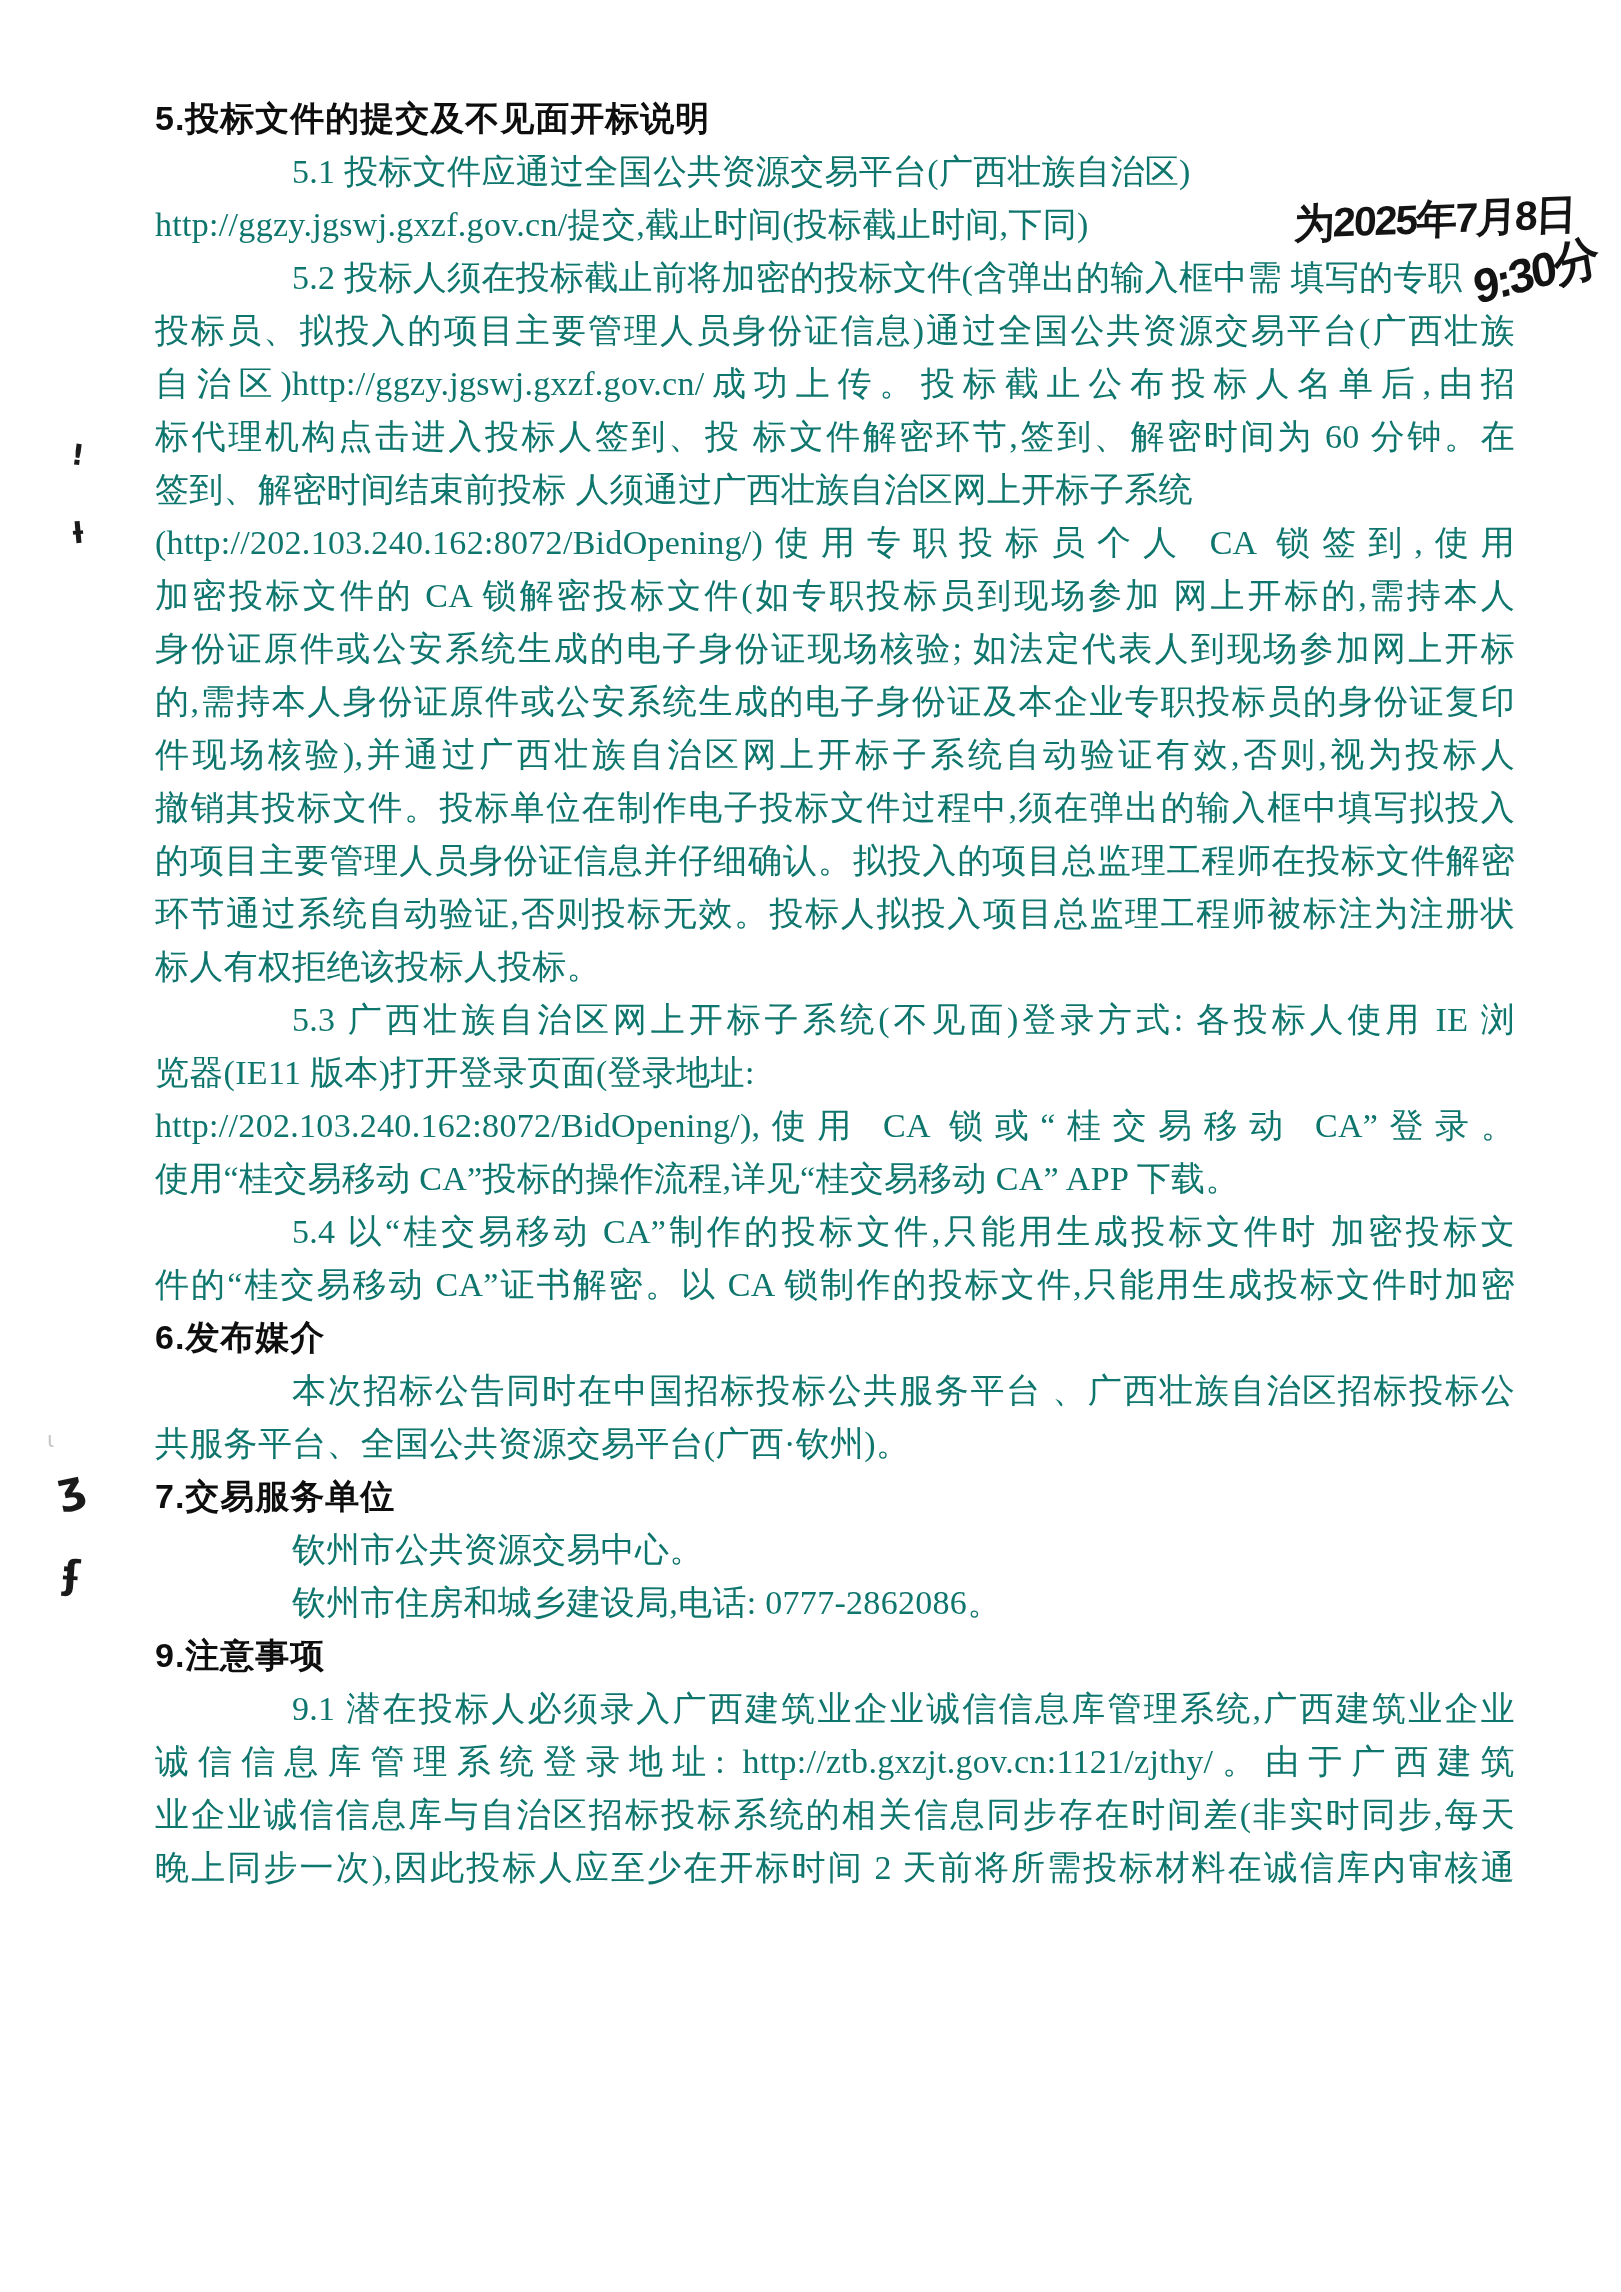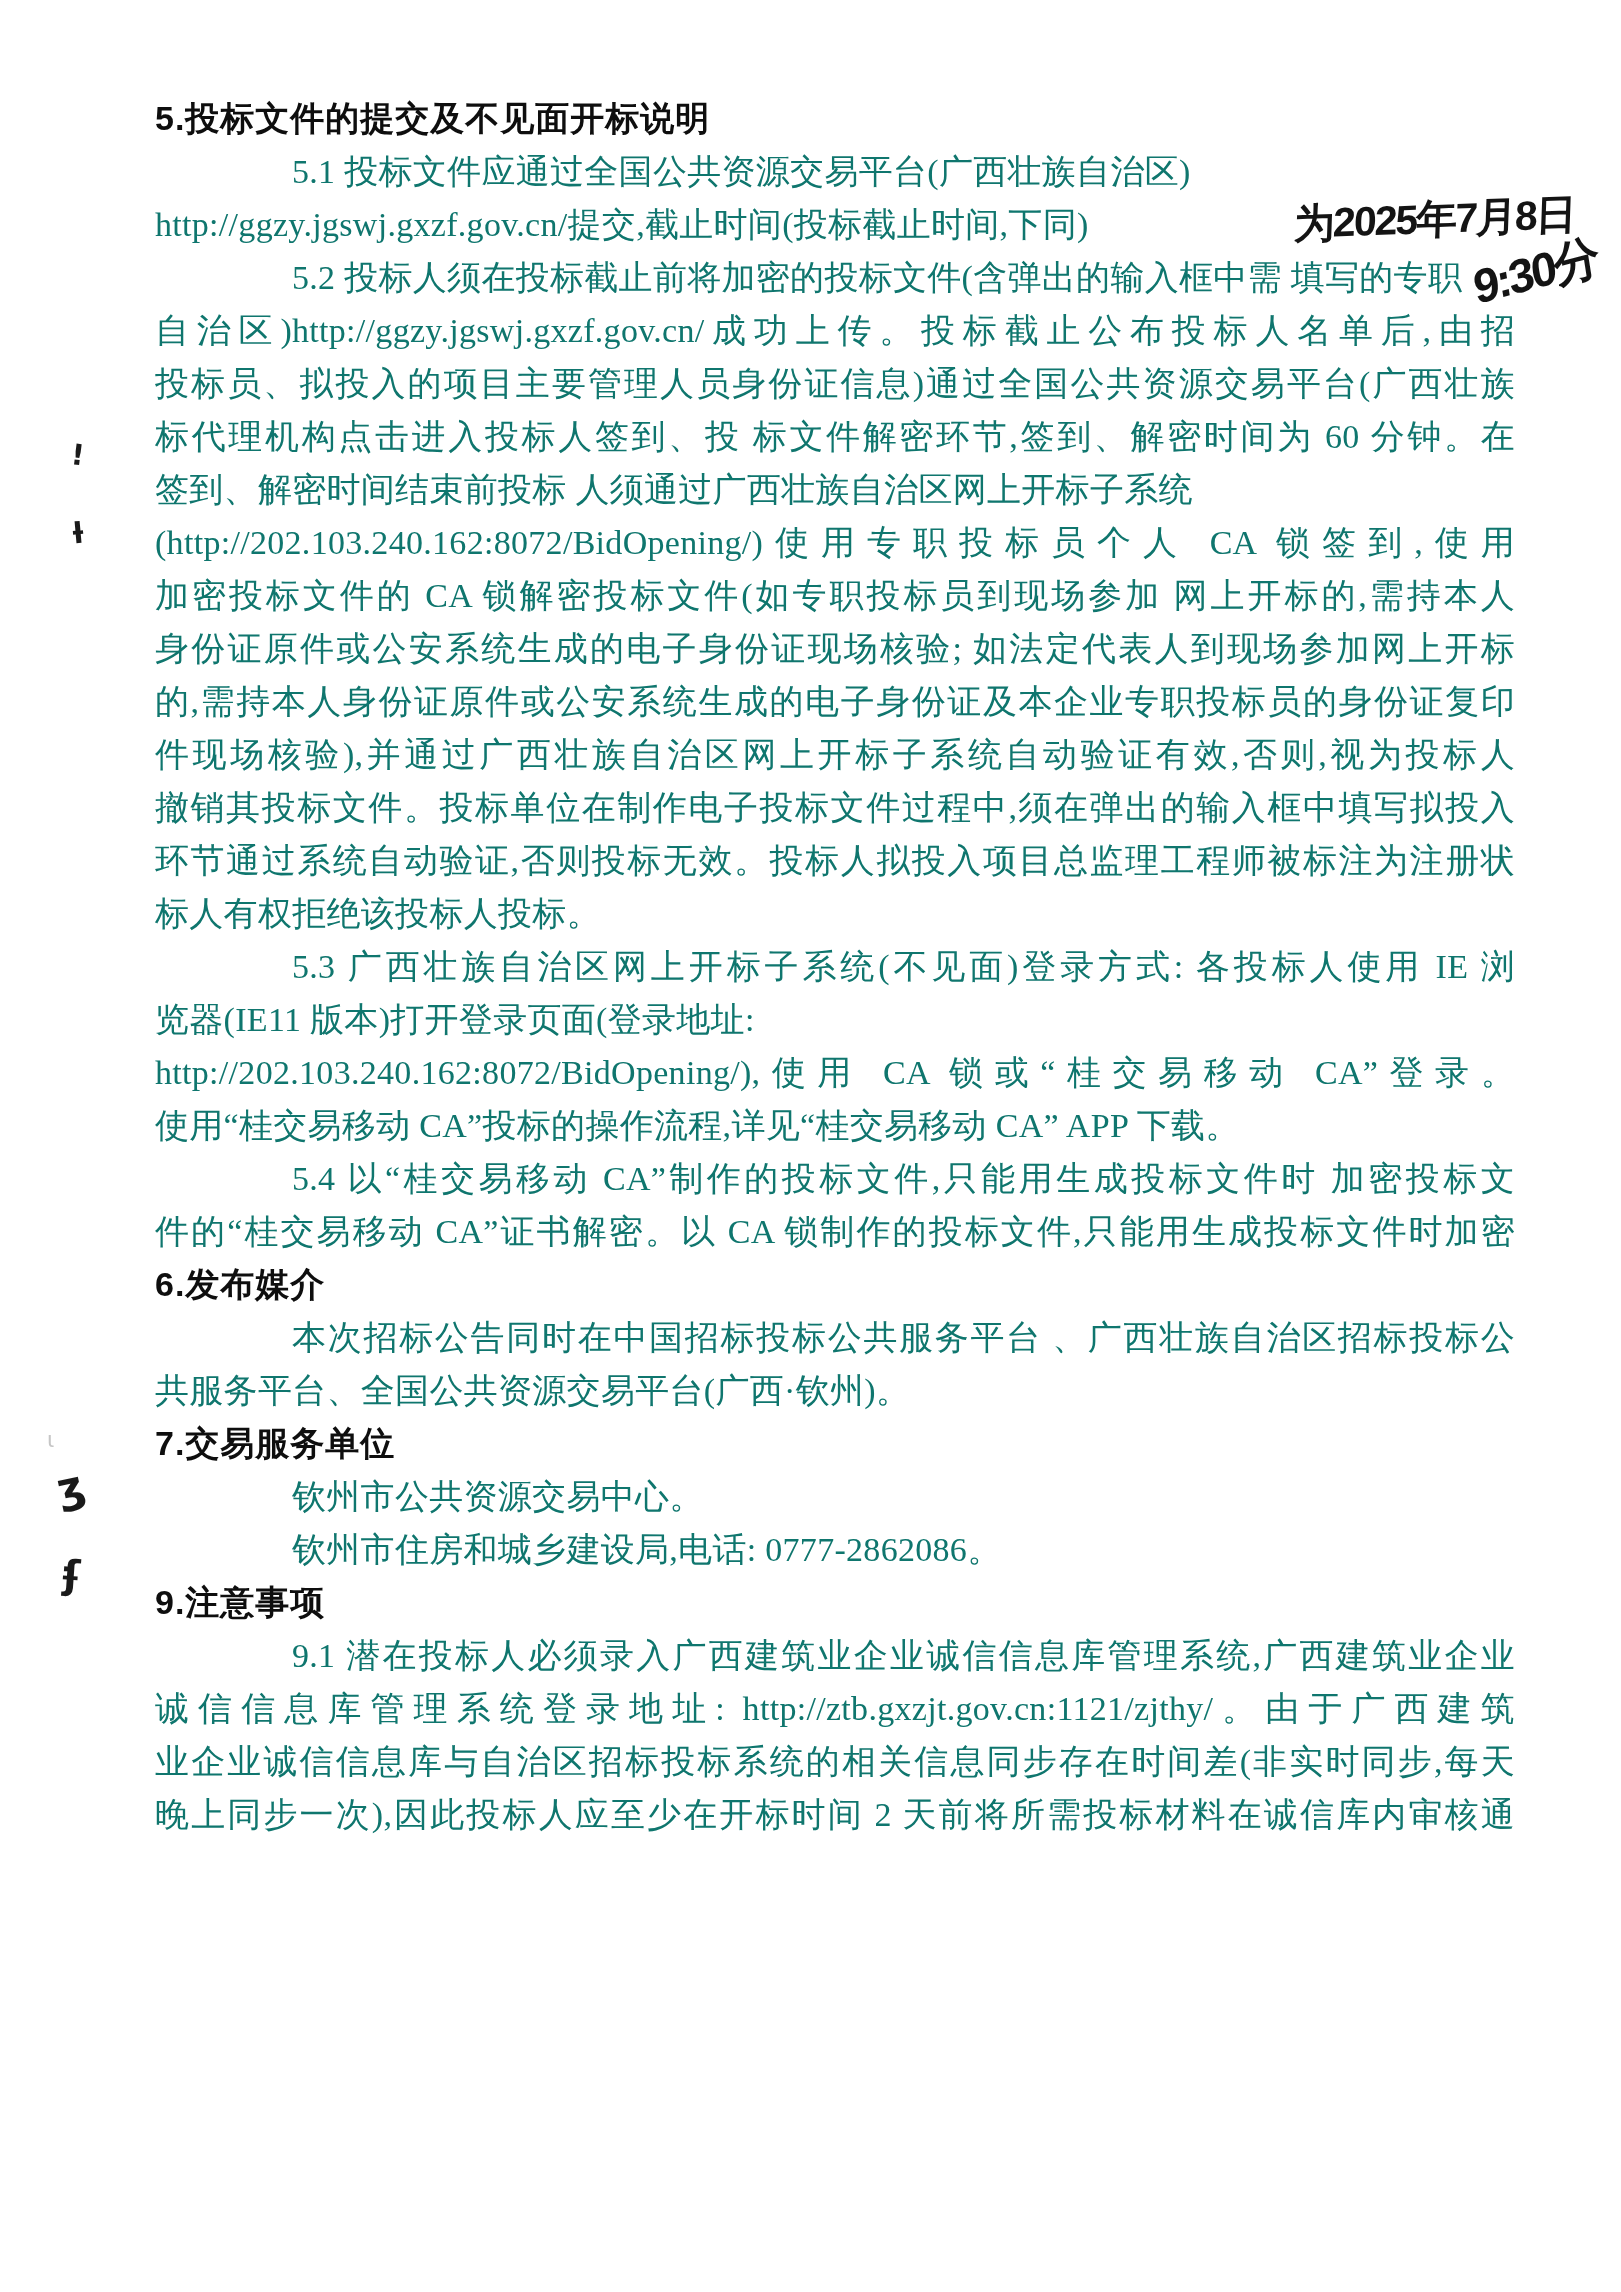--- a/index.html
+++ b/index.html
@@ -76,30 +76,31 @@
 </head>
 <body>
 
 <div class="page">
 
   <div class="textblock" id="text-lines">
       <div class="line heading">5.投标文件的提交及不见面开标说明</div>
       <div class="line para">5.1 投标文件应通过全国公共资源交易平台(广西壮族自治区)</div>
       <div class="line body">http://ggzy.jgswj.gxzf.gov.cn/提交,截止时间(投标截止时间,下同)</div>
       <div class="line para">5.2 投标人须在投标截止前将加密的投标文件(含弹出的输入框中需 填写的专职</div>
+      <div class="line body fill">投标员、拟投入的项目主要管理人员身份证信息)通过全国公共资源交易平台(广西壮族</div>
       <div class="line body fill">自治区)http://ggzy.jgswj.gxzf.gov.cn/成功上传。投标截止公布投标人名单后,由招</div>
-      <div class="line body fill">投标员、拟投入的项目主要管理人员身份证信息)通过全国公共资源交易平台(广西壮族</div>
       <div class="line body fill">标代理机构点击进入投标人签到、投 标文件解密环节,签到、解密时间为 60 分钟。在</div>
       <div class="line body">签到、解密时间结束前投标 人须通过广西壮族自治区网上开标子系统</div>
       <div class="line body fill">(http://202.103.240.162:8072/BidOpening/)使用专职投标员个人 CA 锁签到,使用</div>
       <div class="line body fill">加密投标文件的 CA 锁解密投标文件(如专职投标员到现场参加 网上开标的,需持本人</div>
       <div class="line body fill">身份证原件或公安系统生成的电子身份证现场核验; 如法定代表人到现场参加网上开标</div>
       <div class="line body fill">的,需持本人身份证原件或公安系统生成的电子身份证及本企业专职投标员的身份证复印</div>
       <div class="line body fill">件现场核验),并通过广西壮族自治区网上开标子系统自动验证有效,否则,视为投标人</div>
       <div class="line body fill">撤销其投标文件。投标单位在制作电子投标文件过程中,须在弹出的输入框中填写拟投入</div>
+      <div class="line body fill">的项目主要管理人员身份证信息并仔细确认。拟投入的项目总监理工程师在投标文件解密</div>
       <div class="line body fill">环节通过系统自动验证,否则投标无效。投标人拟投入项目总监理工程师被标注为注册状</div>
       <div class="line body">标人有权拒绝该投标人投标。</div>
       <div class="line para fill">5.3 广西壮族自治区网上开标子系统(不见面)登录方式: 各投标人使用 IE 浏</div>
       <div class="line body">览器(IE11 版本)打开登录页面(登录地址:</div>
       <div class="line body fill">http://202.103.240.162:8072/BidOpening/),使用 CA 锁或“桂交易移动 CA”登录。</div>
       <div class="line body">使用“桂交易移动 CA”投标的操作流程,详见“桂交易移动 CA” APP 下载。</div>
       <div class="line para fill">5.4 以“桂交易移动 CA”制作的投标文件,只能用生成投标文件时 加密投标文</div>
       <div class="line body fill">件的“桂交易移动 CA”证书解密。以 CA 锁制作的投标文件,只能用生成投标文件时加密</div>
       <div class="line heading">6.发布媒介</div>
       <div class="line para fill">本次招标公告同时在中国招标投标公共服务平台 、广西壮族自治区招标投标公</div>

